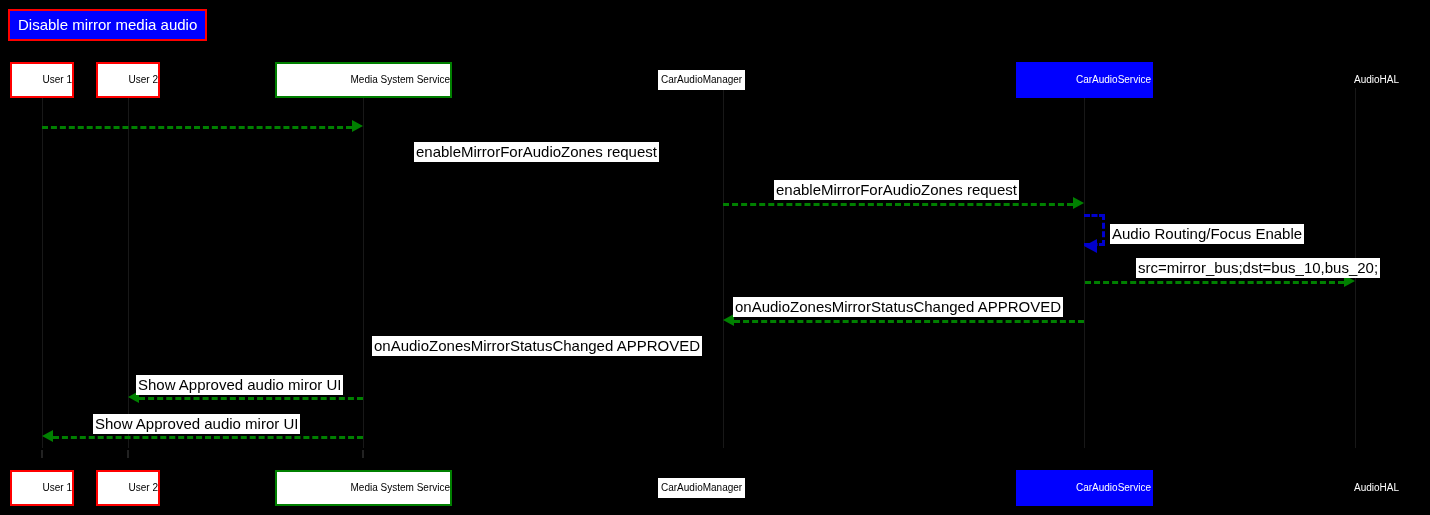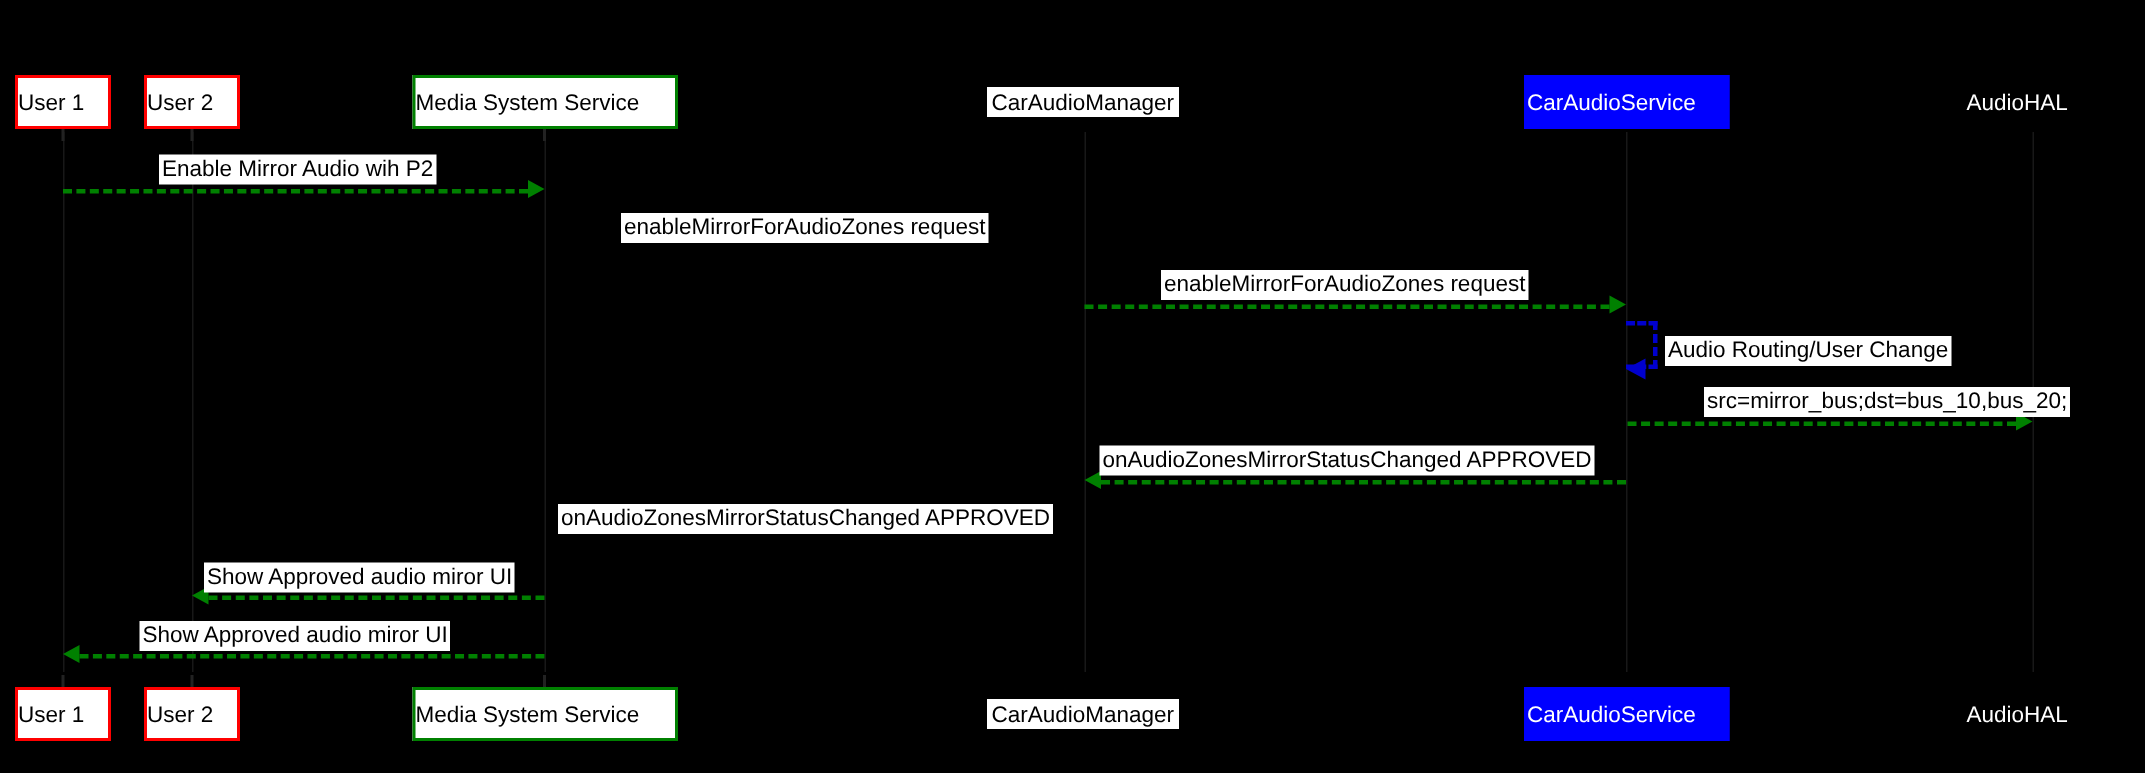--- a/index.html
+++ b/index.html
@@ -28,26 +28,27 @@
     line-height: 1;
     padding: 6px 8px 7px 8px;
     white-space: nowrap;
   }
 
   
   .participant {
     position: absolute;
     box-sizing: border-box;
     white-space: nowrap;
-    font-size: 15px;
+    font-size: 10px;
     line-height: 1;
     text-align: center;
     display: flex;
     align-items: center;
-    justify-content: flex-start;
+    justify-content: flex-end;
+    margin-top: 12px;
   }
   .participant.boxed {
     border-width: 2px;
     border-style: solid;
   }
   .participant.plainwhite {
     background: #FFFFFF;
     color: #000000;
     padding: 2px 3px;
   }
@@ -115,20 +116,21 @@
     border-top: 7px solid transparent;
     border-bottom: 7px solid transparent;
     border-right: 13px solid #0000CD;
   }
 </style>
 </head>
 <body>
 
 <div id="diagram">
 
+  <div class="title-box" style="left:8px; top:9px;">Disable mirror media audio</div>
 
   <div class="lifeline" style="left:42px;  top:88px; height:360px;"></div>
   <div class="lifeline" style="left:128px; top:88px; height:360px;"></div>
   <div class="lifeline" style="left:363px; top:88px; height:360px;"></div>
   <div class="lifeline" style="left:723px; top:88px; height:360px;"></div>
   <div class="lifeline" style="left:1084px; top:88px; height:360px;"></div>
   <div class="lifeline" style="left:1355px; top:88px; height:360px;"></div>
 
   <div class="lifeline-stub" style="left:41px;  top:86px; height:8px;"></div>
   <div class="lifeline-stub" style="left:127px; top:86px; height:8px;"></div>
@@ -156,31 +158,30 @@
   <div class="participant boxed" style="left:1016px; top:50px; width:137px; height:36px; background:#0000FF; border-color:#0000FF; color:#FFFFFF;">
     <span>CarAudioService</span>
   </div>
 
   <div class="participant plaintext" style="left:1311px; top:58px; width:88px; height:20px;">
     <span>AudioHAL</span>
   </div>
 
   <div class="msg-line" style="left:42px; top:126px; width:310px;"></div>
   <div class="arrowhead right" style="left:352px; top:120px;"></div>
-  <div class="msg-label" style="left:106px; top:103px;">Enable Mirror Audio wih P2</div>
 
   <div class="msg-label" style="left:414px; top:142px;">enableMirrorForAudioZones request</div>
 
   <div class="msg-line" style="left:723px; top:203px; width:350px;"></div>
   <div class="arrowhead right" style="left:1073px; top:197px;"></div>
   <div class="msg-label" style="left:774px; top:180px;">enableMirrorForAudioZones request</div>
 
   <div class="self-loop" style="left:1084px; top:214px; width:21px; height:32px;"></div>
   <div class="self-arrowhead" style="left:1084px; top:239px;"></div>
-  <div class="msg-label" style="left:1110px; top:224px;">Audio Routing/User Change</div>
+  <div class="msg-label" style="left:1110px; top:224px;">Audio Routing/Focus Enable</div>
 
   <div class="msg-line" style="left:1085px; top:281px; width:259px;"></div>
   <div class="arrowhead right" style="left:1344px; top:275px;"></div>
   <div class="msg-label" style="left:1136px; top:258px;">src=mirror_bus;dst=bus_10,bus_20;</div>
 
   <div class="msg-line" style="left:734px; top:320px; width:350px;"></div>
   <div class="arrowhead left" style="left:723px; top:314px;"></div>
   <div class="msg-label" style="left:733px; top:297px;">onAudioZonesMirrorStatusChanged APPROVED</div>
 
   <div class="msg-label" style="left:372px; top:336px;">onAudioZonesMirrorStatusChanged APPROVED</div>

